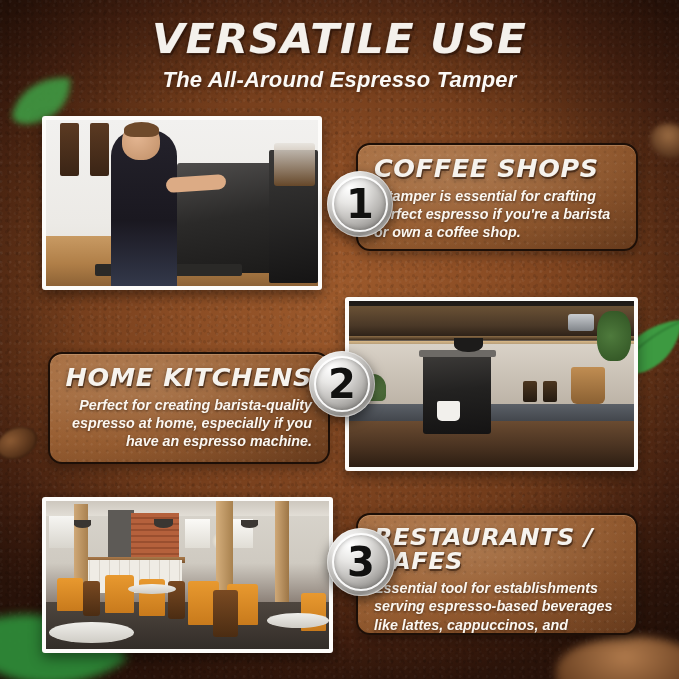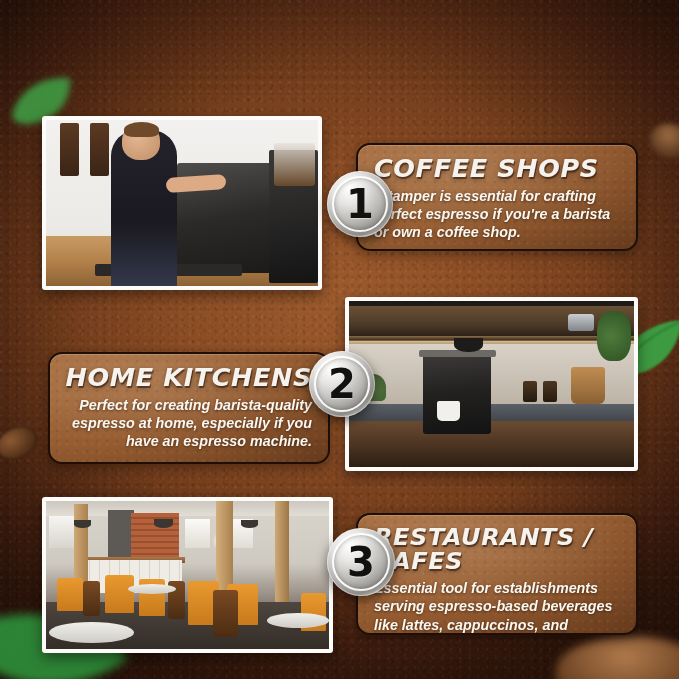--- a/index.html
+++ b/index.html
@@ -207,20 +207,24 @@
               background:radial-gradient(ellipse at 38% 34%, #8b5a33, #4b2a14 72%);
               border-radius:50%;transform:rotate(-24deg);
               box-shadow:inset 0 0 0 1px rgba(0,0,0,.35);"></div>
   <div class="bean" style="left:650px;top:124px;width:40px;height:34px;filter:blur(2.4px);
               background:radial-gradient(ellipse at 42% 36%, #9a6b42, #52301a 74%);
               border-radius:50%;transform:rotate(18deg);"></div>
   <div class="bean" style="left:556px;top:636px;width:150px;height:70px;filter:blur(4px);
               background:radial-gradient(ellipse at 46% 30%, #b07a4c, #5c3519 78%);
               border-radius:50% 50% 40% 40%;"></div>
 
+  <div class="header">
+    <div class="title"><span>VERSATILE USE</span></div>
+    <div class="subtitle">The All-Around Espresso Tamper</div>
+  </div>
 
   <div class="photo" style="left:42px;top:116px;width:272px;height:166px;">
     <div class="inner">
       <div class="p1-wall"></div>
       <div class="p1-counter"></div>
       <div class="p1-grinderA"></div>
       <div class="p1-grinderB"></div>
       <div class="p1-machine"></div>
       <div class="p1-machine2"></div>
       <div class="p1-hopper"></div>

